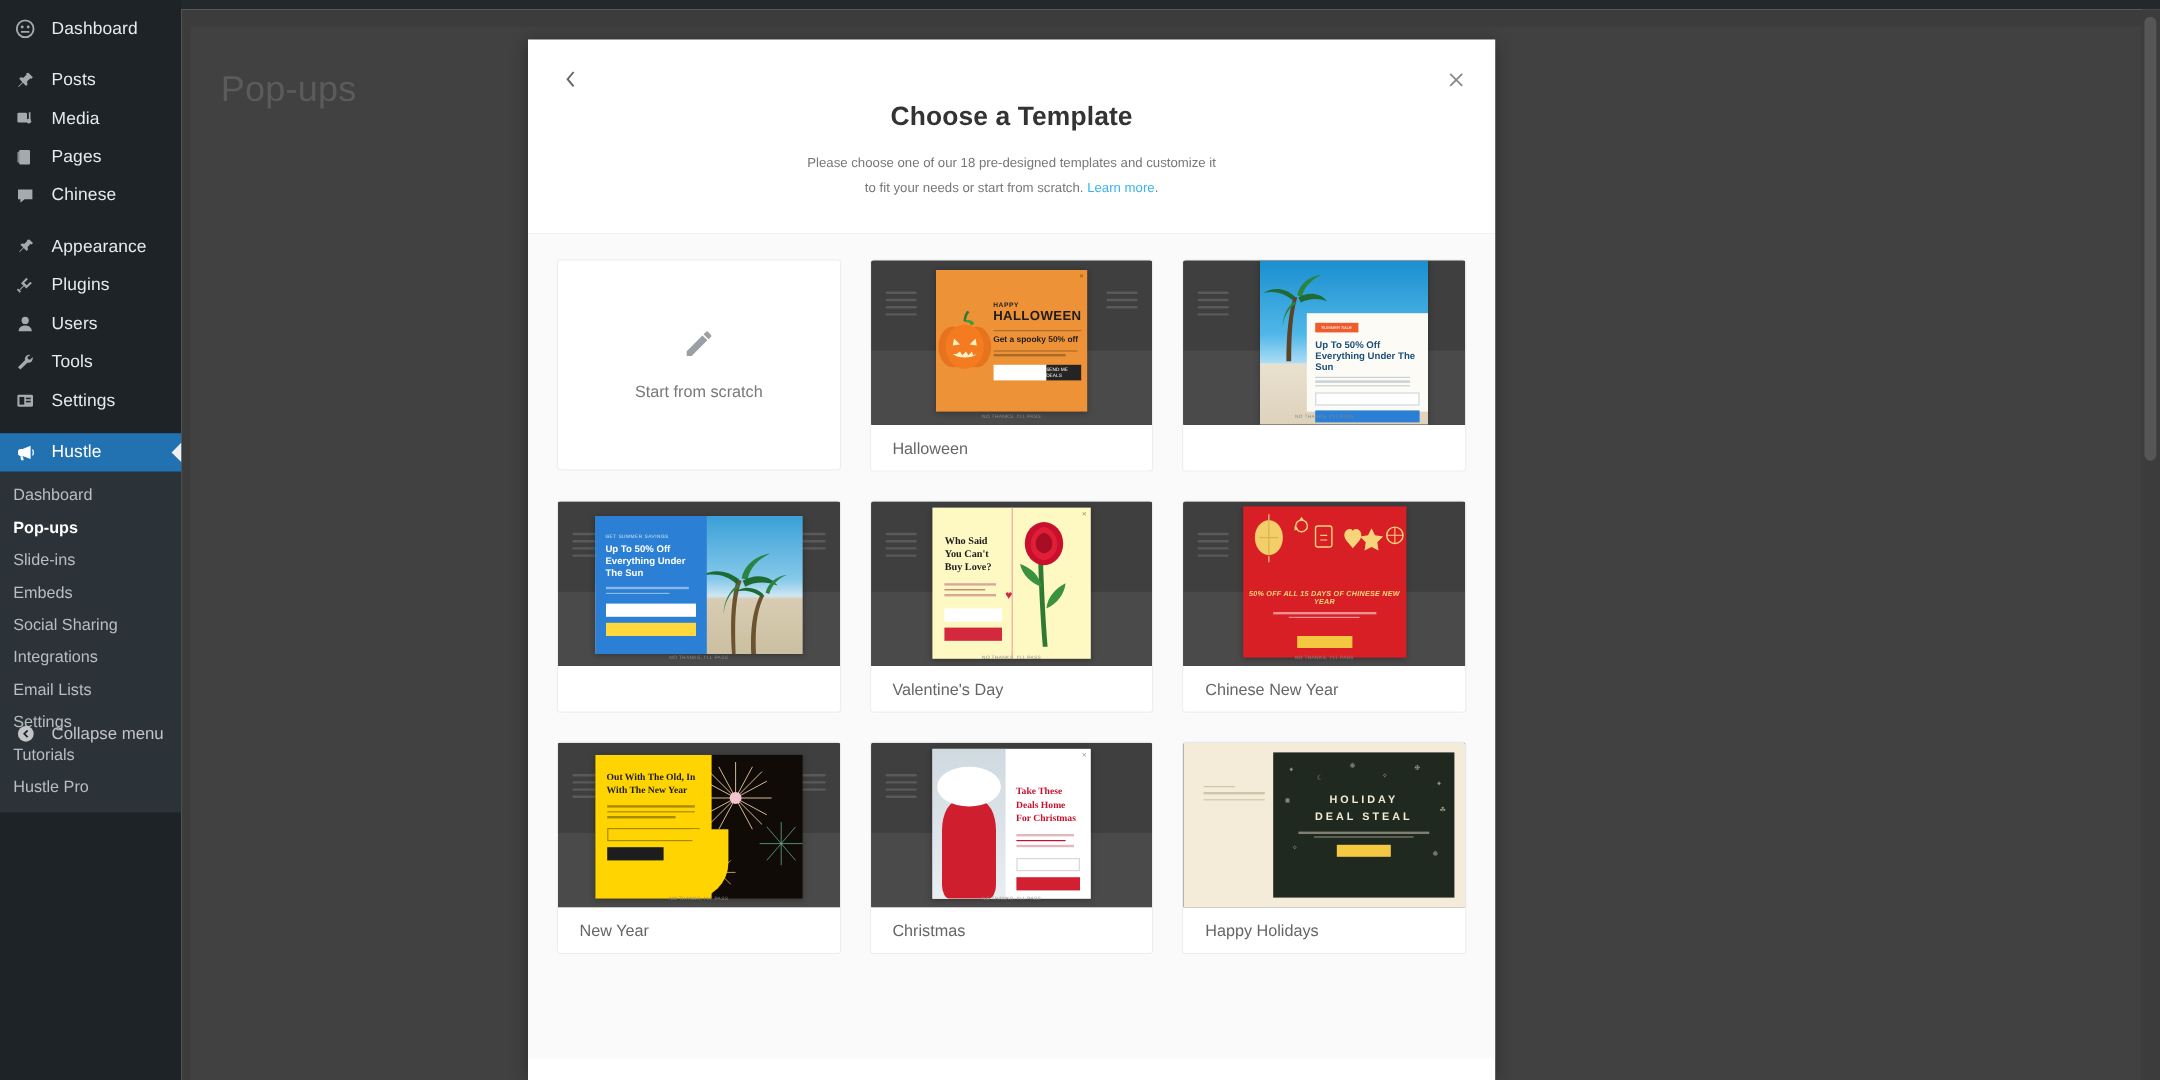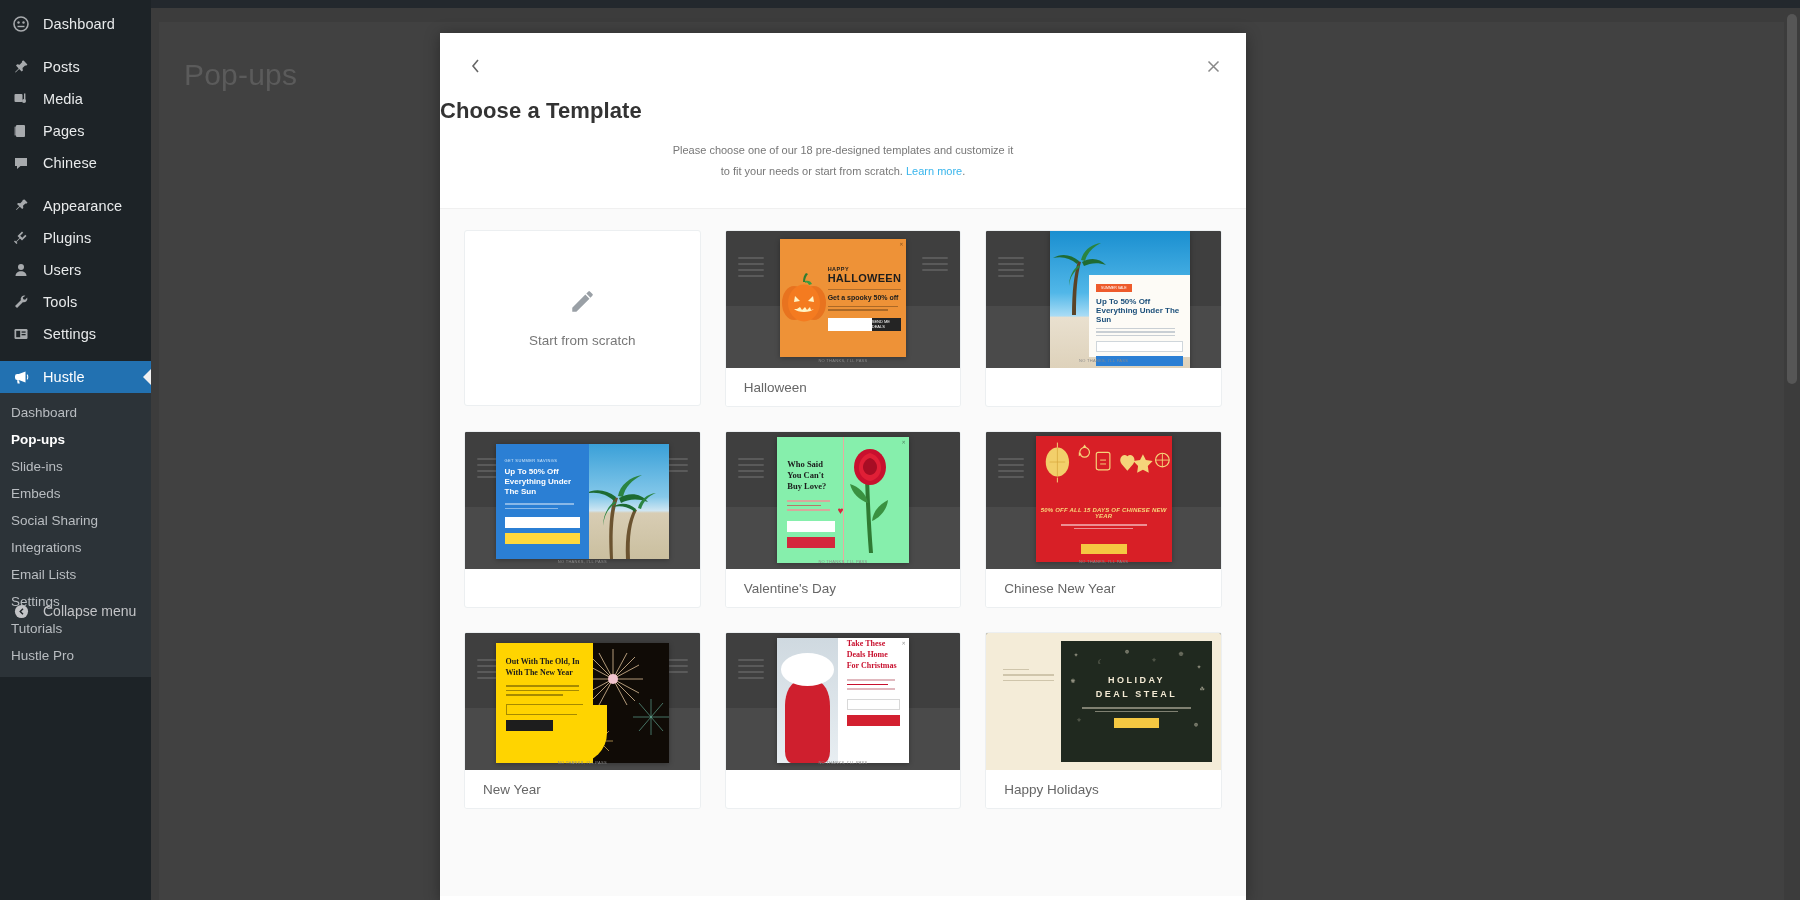--- a/index.html
+++ b/index.html
@@ -101,22 +101,22 @@
     display: flex; align-items: center; justify-content: center;
     color: #666; font-size: 17px;
   }
   .close-btn {
     position: absolute; right: 20px; top: 20px;
     width: 26px; height: 26px;
     display: flex; align-items: center; justify-content: center;
     color: #888; font-size: 17px;
   }
   .modal-title {
-    text-align: left; font-size: 22px; color: #333;
-    font-weight: bold; margin-top: 43px; letter-spacing: .1px;
+    text-align: center; font-size: 22px; color: #333;
+    font-weight: bold; margin-top: 29px; letter-spacing: .1px;
   }
   .modal-sub {
     text-align: center; font-size: 11px; color: #777;
     line-height: 21px; margin-top: 16px;
   }
   .modal-sub a { color: #38b5ec; text-decoration: none; }
 
   .modal-body {
     background: #fafafa; border-top: 1px solid #f0f0f0;
     padding: 21px 24px 0; height: 688px; overflow: hidden;
@@ -221,21 +221,21 @@
   .sh1-card { position: absolute; left: 0; top: 0; width: 54%; height: 100%; background: #2b7fd4; padding: 14px 9px 0; }
   .sh1-eyebrow { font-size: 4px; color: #cfe6f8; letter-spacing: .4px; }
   .sh1-t { margin-top: 4px; font-size: 8px; font-weight: bold; color: #fff; line-height: 10px; }
   .sh1-body { margin-top: 6px; }
   .sh1-body i { display: block; height: 1.5px; background: rgba(255,255,255,.45); margin-bottom: 3px; width: 92%; }
   .sh1-body i:nth-child(2) { width: 70%; }
   .sh1-inp { margin-top: 8px; height: 11px; background: #fff; }
   .sh1-btn { margin-top: 5px; height: 11px; background: #ffd83d; }
 
   
-  .pop-vd { left: 22%; top: 5px; width: 56%; height: 126px; background: #86efac; }
+  .pop-vd { left: 22%; top: 5px; width: 56%; height: 126px; background: #fef9c3; }
   .vd-div { position: absolute; left: 50%; top: 0; bottom: 0; width: 1px; background: #e8aca0; }
   .vd-left { position: absolute; left: 0; top: 0; width: 50%; padding: 22px 8px 0 10px; }
   .vd-t { font-size: 8.5px; font-weight: bold; color: #1b1b1b; line-height: 11px; font-family: "Liberation Serif", serif; }
   .vd-body { margin-top: 8px; }
   .vd-body i { display: block; height: 1.5px; background: #d8a79c; margin-bottom: 3px; width: 90%; }
   .vd-body i:nth-child(2) { width: 70%; background: #b9766a; }
   .vd-inp { margin-top: 10px; height: 11px; background: #fff; }
   .vd-btn { margin-top: 5px; height: 11px; background: #d4283d; }
   .vd-heart { position: absolute; left: 46%; top: 54%; color: #d4283d; font-size: 10px; }
 
@@ -261,21 +261,21 @@
   .ny-body i { display: block; height: 1.5px; background: rgba(0,0,0,.35); margin-bottom: 3px; width: 95%; }
   .ny-body i:nth-child(3) { width: 74%; }
   .ny-inp { margin-top: 8px; height: 11px; border: 1px solid rgba(0,0,0,.35); }
   .ny-btn { margin-top: 5px; height: 11px; background: #1d1d1d; width: 62%; }
 
   
   .pop-xmas { left: 22%; top: 5px; width: 56%; height: 125px; background: #fff; display: flex; }
   .xm-left { width: 46%; background: linear-gradient(#cfd9e0, #e8eef2); position: relative; overflow: hidden; }
   .xm-sack { position: absolute; left: 12%; bottom: 0; width: 76%; height: 66%; background: #cf1f2e; border-radius: 30% 30% 14% 14%; }
   .xm-sack-top { position: absolute; left: 6%; bottom: 62%; width: 88%; height: 26%; background: #fff; border-radius: 50%; }
-  .xm-right { flex: 1; padding: 0 9px 0; }
+  .xm-right { flex: 1; padding: 30px 9px 0; }
   .xm-t { font-size: 8px; font-weight: bold; color: #c8102e; line-height: 11px; font-family: "Liberation Serif", serif; }
   .xm-body { margin-top: 8px; }
   .xm-body i { display: block; height: 1.5px; background: #e0b8be; margin-bottom: 3px; width: 92%; }
   .xm-body i:nth-child(2) { background: #c8102e; width: 78%; }
   .xm-inp { margin-top: 9px; height: 11px; border: 1px solid #d8d8d8; }
   .xm-btn { margin-top: 5px; height: 11px; background: #d32030; }
 
   
   .pop-hh { left: 0; top: 0; width: 100%; height: 137px; background: #f4ecd8; }
   .hh-left { position: absolute; left: 7%; top: 26%; width: 22%; }
@@ -760,20 +760,21 @@
                     <i></i>
                     <i></i>
                     <i></i>
                   </div>
                 <div class="xm-inp"></div>
                 <div class="xm-btn"></div>
               </div>
             </div>
             <div class="mini-foot">NO THANKS, I'LL PASS</div>
           </div>
+          <div class="card-label">Christmas</div>
         </div>
 
         <div class="card">
           <div class="card-thumb">
             <div class="pop pop-hh">
               <div class="hh-left">
                   <i></i>
                   <i></i>
                   <i></i>
                 </div>

